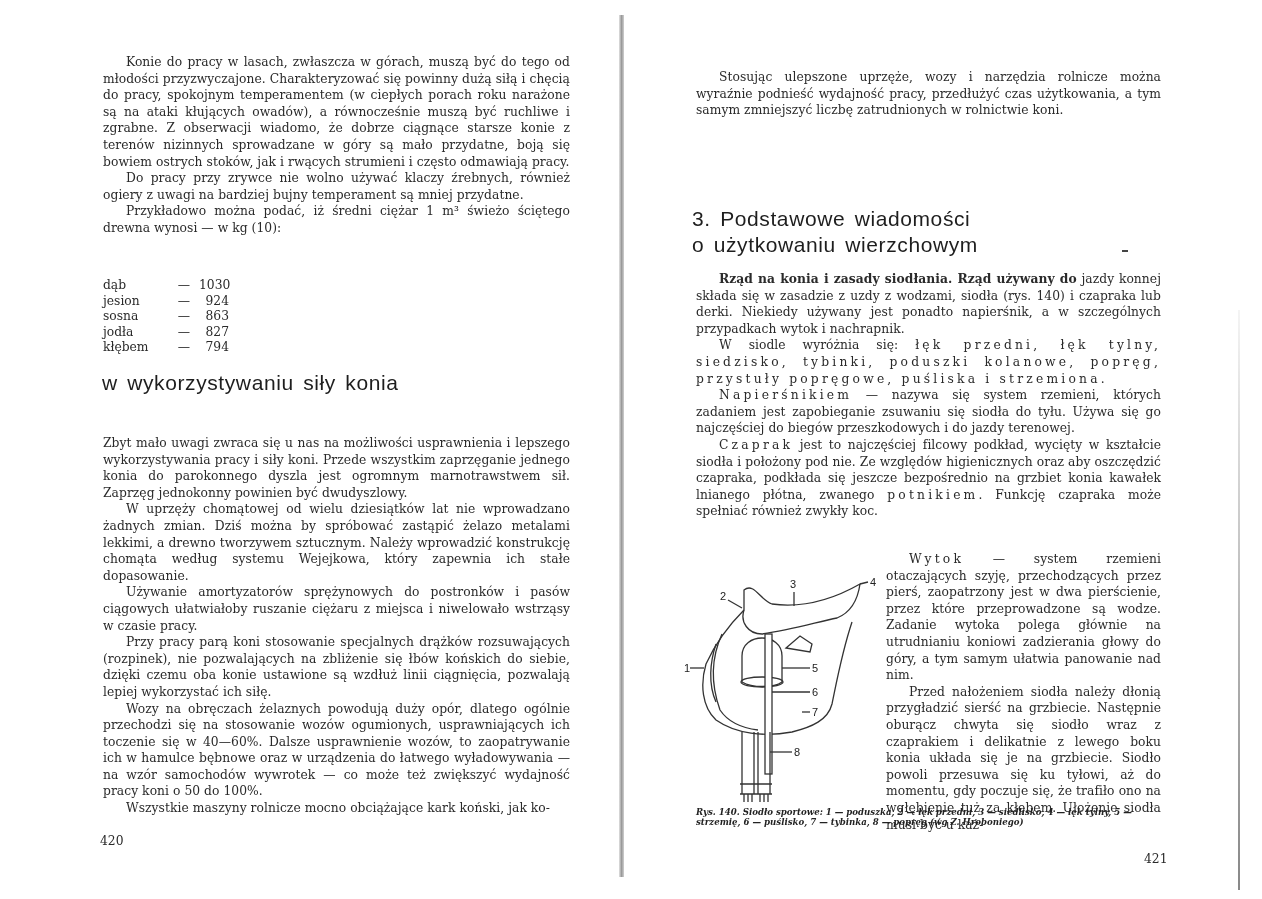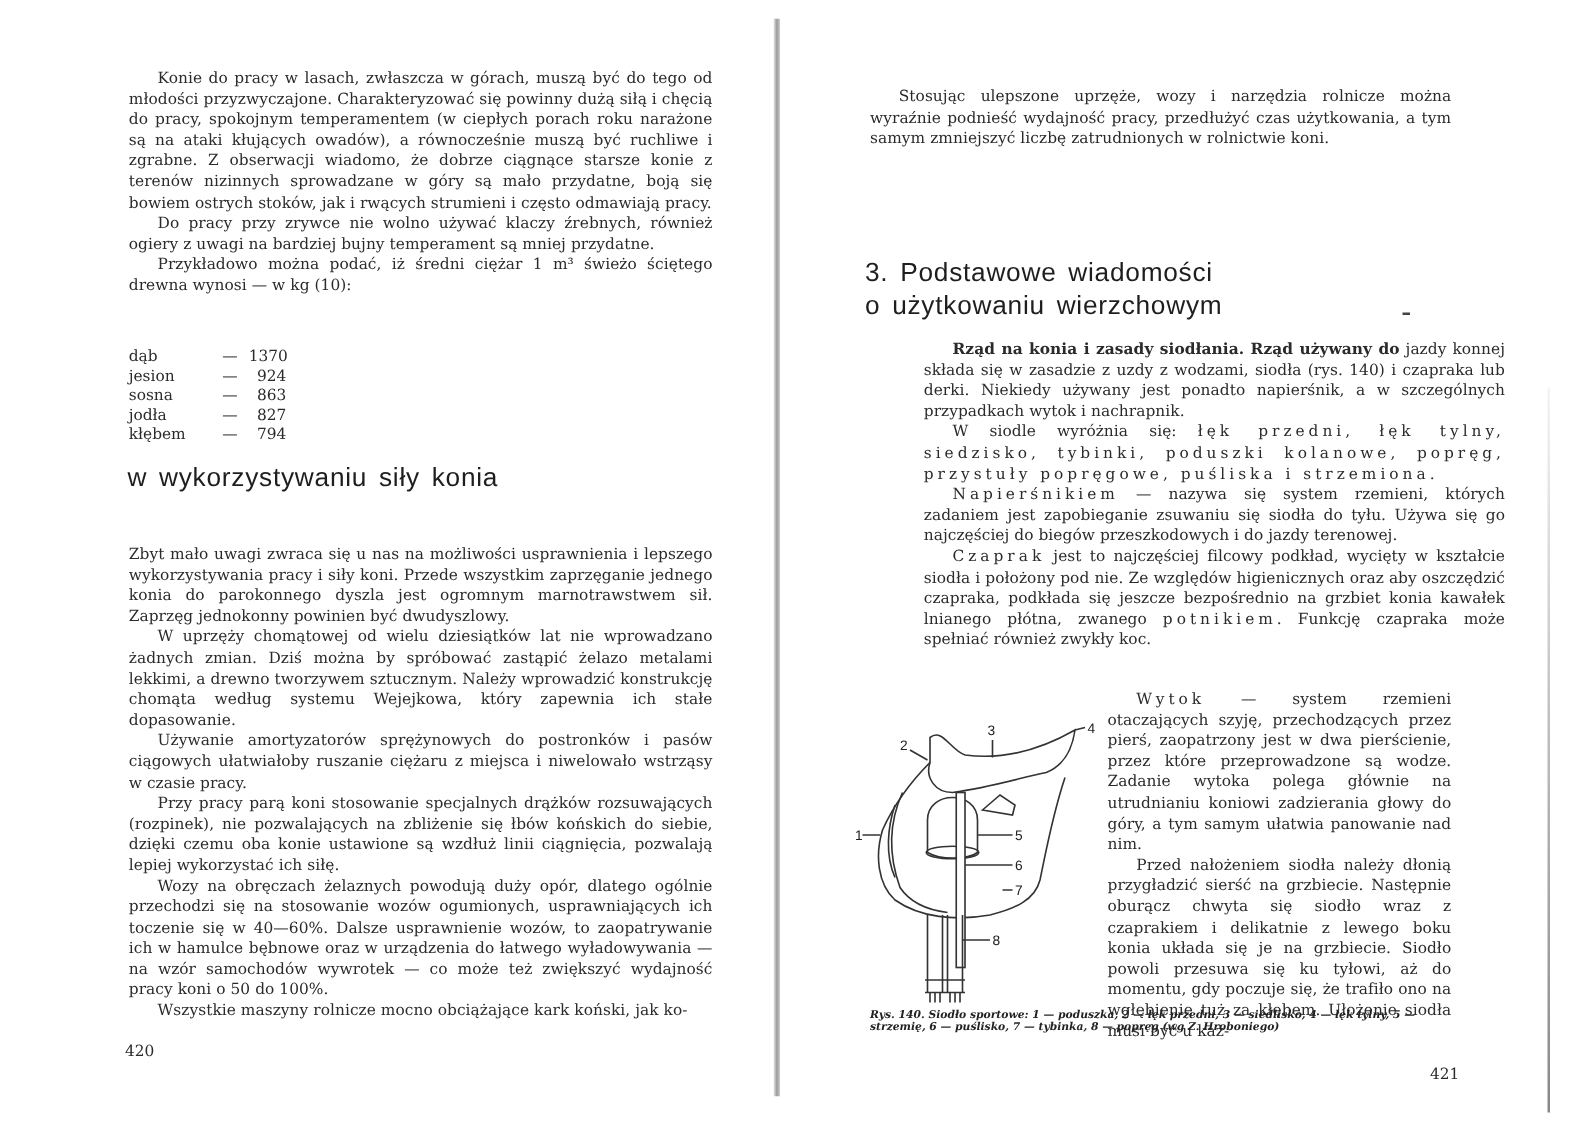--- a/index.html
+++ b/index.html
@@ -51,21 +51,21 @@
   <div class="text" style="left:103px; top:42px; width:467px;">
     <p>Konie do pracy w lasach, zwłaszcza w górach, muszą być do tego od młodości przyzwyczajone. Charakteryzować się powinny dużą siłą i chęcią do pracy, spokojnym temperamentem (w ciepłych porach roku narażone są na ataki kłujących owadów), a równocześnie muszą być ruchliwe i zgrabne. Z obserwacji wiadomo, że dobrze ciągnące starsze konie z terenów nizinnych sprowadzane w góry są mało przydatne, boją się bowiem ostrych stoków, jak i rwących strumieni i często odmawiają pracy.</p>
     <p>Do pracy przy zrywce nie wolno używać klaczy źrebnych, również ogiery z uwagi na bardziej bujny temperament są mniej przydatne.</p>
     <p>Przykładowo można podać, iż średni ciężar 1 m³ świeżo ściętego drewna wynosi — w kg (10):</p>
   </div>
 
   <div class="wood-table" style="left:103px; top:246px;margin-top:20px;">
     <div class="wood-row">
       <span class="wood-name">dąb</span>
       <span class="wood-dash">—</span>
-      <span class="wood-val">1370</span>
+      <span class="wood-val">1030</span>
     </div>
     <div class="wood-row">
       <span class="wood-name">jesion</span>
       <span class="wood-dash">—</span>
       <span class="wood-val">924</span>
     </div>
     <div class="wood-row">
       <span class="wood-name">sosna</span>
       <span class="wood-dash">—</span>
       <span class="wood-val">863</span>
@@ -104,21 +104,21 @@
   <div class="text" style="left:74px; top:57px; width:465px;">
     <p>Stosując ulepszone uprzęże, wozy i narzędzia rolnicze można wyraźnie podnieść wydajność pracy, przedłużyć czas użytkowania, a tym samym zmniejszyć liczbę zatrudnionych w rolnictwie koni.</p>
   </div>
 
   <div class="heading" style="left:70px; top:194px;">
     <div>3. Podstawowe wiadomości</div>
     <div>o użytkowaniu wierzchowym</div>
   </div>
   <div class="dash-mark" style="left:500px; top:238px;"></div>
 
-  <div class="text" style="left:74px; top:259px; width:465px;margin-left:43px;">
+  <div class="text" style="left:74px; top:259px; width:465px;">
     <p><span class="b">Rząd na konia i zasady siodłania. Rząd używany do</span><span> jazdy konnej składa się w zasadzie z uzdy z wodzami, siodła (rys. 140) i czapraka lub derki. Niekiedy używany jest ponadto napierśnik, a w szczególnych przypadkach wytok i nachrapnik.</span></p>
     <p><span>W siodle wyróżnia się: </span><span class="sp">łęk przedni, łęk tylny, siedzisko, tybinki, poduszki kolanowe, popręg, przystuły popręgowe, puśliska i strzemiona</span><span>.</span></p>
     <p><span class="sp">Napierśnikiem</span><span> — nazywa się system rzemieni, których zadaniem jest zapobieganie zsuwaniu się siodła do tyłu. Używa się go najczęściej do biegów przeszkodowych i do jazdy terenowej.</span></p>
     <p><span class="sp">Czaprak</span><span> jest to najczęściej filcowy podkład, wycięty w kształcie siodła i położony pod nie. Ze względów higienicznych oraz aby oszczędzić czapraka, podkłada się jeszcze bezpośrednio na grzbiet konia kawałek lnianego płótna, zwanego </span><span class="sp">potnikiem</span><span>. Funkcję czapraka może spełniać również zwykły koc.</span></p>
   </div>
 
   <div class="text" style="left:264px; top:539px; width:275px;">
     <p><span class="sp">Wytok</span><span> — system rzemieni otaczających szyję, przechodzących przez pierś, zaopatrzony jest w dwa pierścienie, przez które przeprowadzone są wodze. Zadanie wytoka polega głównie na utrudnianiu koniowi zadzierania głowy do góry, a tym samym ułatwia panowanie nad nim.</span></p>
     <p>Przed nałożeniem siodła należy dłonią przygładzić sierść na grzbiecie. Następnie oburącz chwyta się siodło wraz z czaprakiem i delikatnie z lewego boku konia układa się je na grzbiecie. Siodło powoli przesuwa się ku tyłowi, aż do momentu, gdy poczuje się, że trafiło ono na wgłębienie tuż za kłębem. Ułożenie siodła musi być u każ-</p>
   </div>

